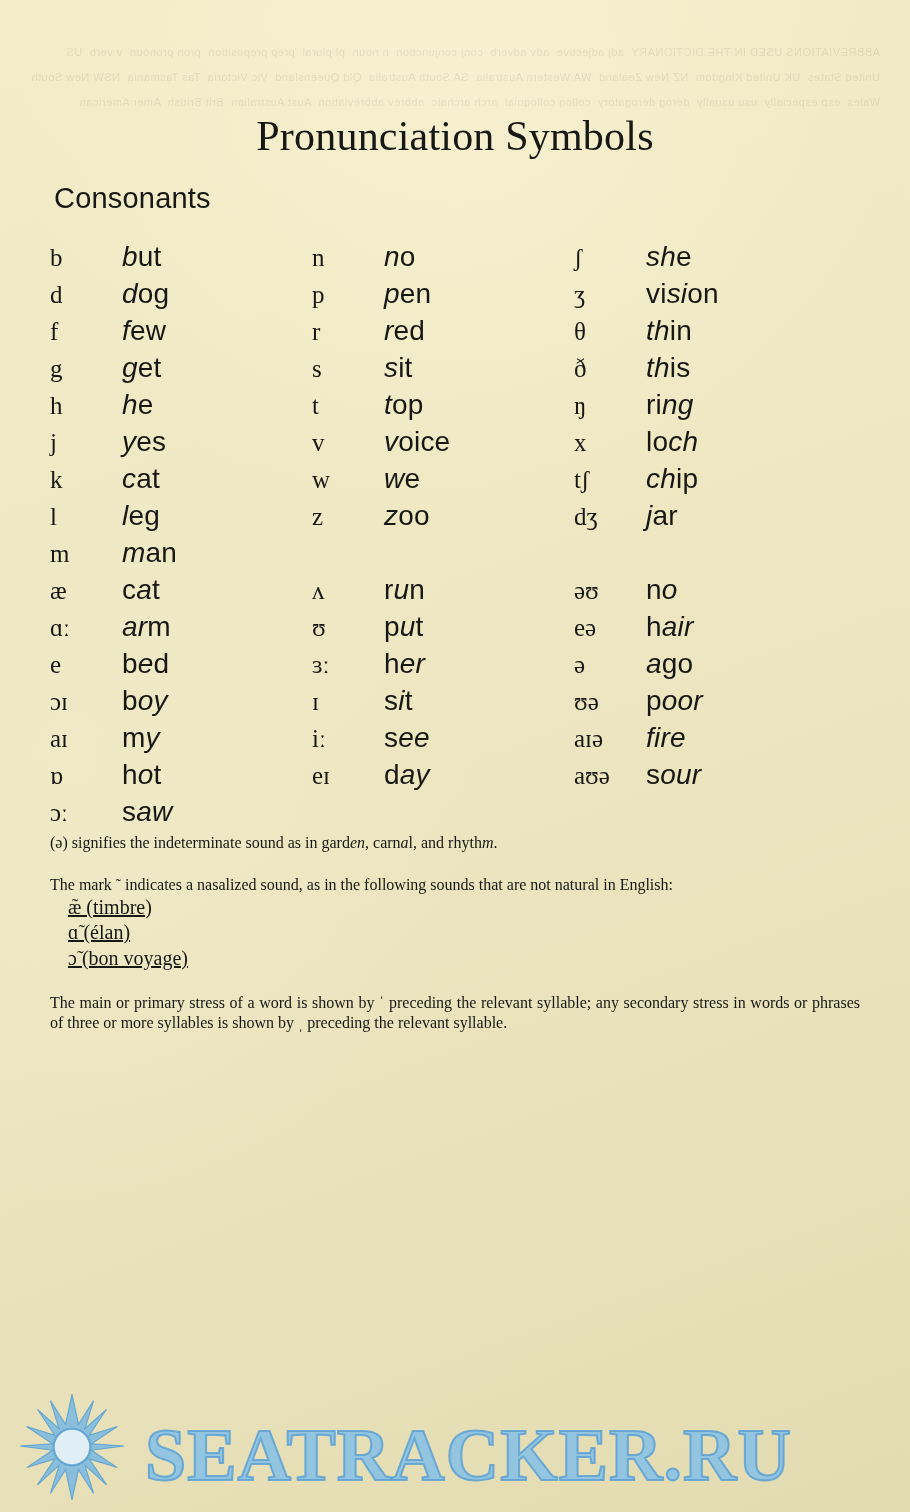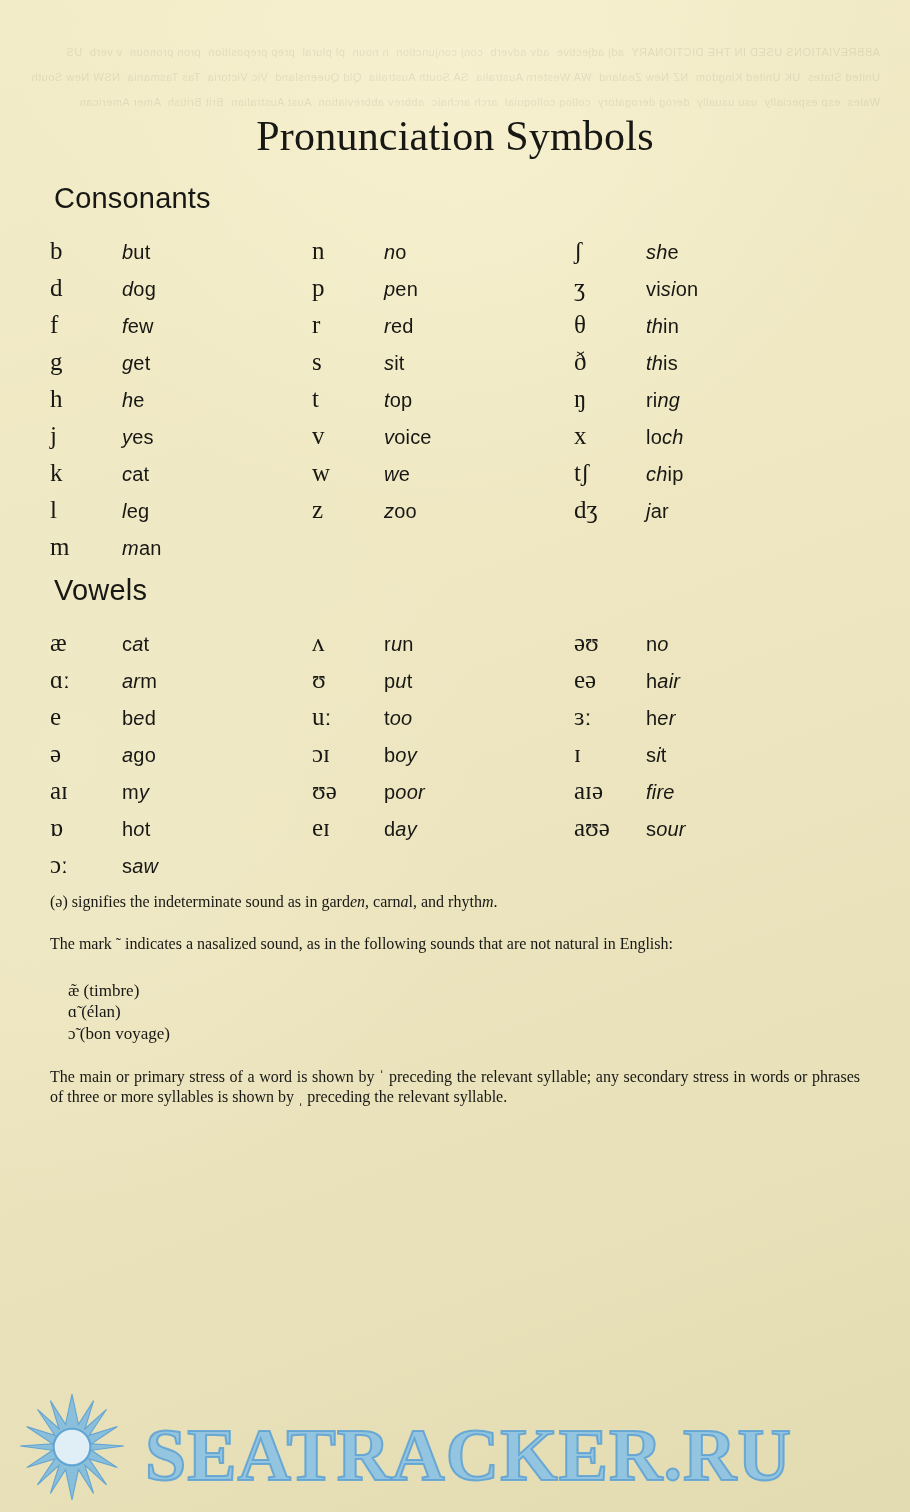--- a/index.html
+++ b/index.html
@@ -72,41 +72,42 @@
     height: 37px;
   }
   .sym {
     width: 72px;
     font-family: "Liberation Serif", serif;
     font-size: 25px;
     flex: 0 0 72px;
   }
   .word {
     font-family: "Liberation Sans", sans-serif;
-    font-size: 20px;
+    font-size: 28px;
     letter-spacing: 0.2px;
     margin-top: 22px;
   }
   .word i {
     font-style: italic;
   }
   .note {
     font-size: 16px;
     line-height: 1.24;
     margin: 22px 0 0 0;
     text-align: justify;
   }
   .note.j { text-align: justify; }
   .note i { font-style: italic; }
   .nasal-list {
-    margin: 26px 0 0 0;
+    margin: 0 0 0 0;
     padding: 0 0 0 18px;
     list-style: none;
-    font-size: 17px;
+    font-size: 20px;
     line-height: 1.28;
+    text-decoration: underline;
   }
   .nasal-list li { margin: 0; }
   .vowels-wrap { margin-bottom: 6px; }
 
   
   .watermark {
     position: absolute;
     left: 0;
     bottom: 0;
     width: 728px;
@@ -254,21 +255,20 @@
       </div>
 
       <div class="cell">
         <span class="sym">m</span>
         <span class="word"><span></span><i>m</i><span>an</span></span>
       </div>
       <div class="cell"></div>
       <div class="cell"></div>
     </div>
 
-    <h2 class="section">Vowels</h2>
 
     <div class="grid vowels-wrap">
 
       <div class="cell">
         <span class="sym">æ</span>
         <span class="word"><span>c</span><i>a</i><span>t</span></span>
       </div>
       <div class="cell">
         <span class="sym">ʌ</span>
         <span class="word"><span>r</span><i>u</i><span>n</span></span>
@@ -288,51 +288,51 @@
       </div>
       <div class="cell">
         <span class="sym">eə</span>
         <span class="word"><span>h</span><i>air</i><span></span></span>
       </div>
 
       <div class="cell">
         <span class="sym">e</span>
         <span class="word"><span>b</span><i>e</i><span>d</span></span>
       </div>
-      <div class="cell">
-        <span class="sym">uː</span>
-        <span class="word"><span>t</span><i>oo</i><span></span></span>
-      </div>
 
       <div class="cell">
         <span class="sym">ɜː</span>
         <span class="word"><span>h</span><i>er</i><span></span></span>
       </div>
       <div class="cell">
         <span class="sym">ə</span>
         <span class="word"><span></span><i>a</i><span>go</span></span>
       </div>
       <div class="cell">
         <span class="sym">ɔɪ</span>
         <span class="word"><span>b</span><i>oy</i><span></span></span>
       </div>
 
       <div class="cell">
         <span class="sym">ɪ</span>
         <span class="word"><span>s</span><i>i</i><span>t</span></span>
       </div>
       <div class="cell">
+        <span class="sym">ʊə</span>
+        <span class="word"><span>p</span><i>oor</i><span></span></span>
+      </div>
+      <div class="cell">
         <span class="sym">aɪ</span>
         <span class="word"><span>m</span><i>y</i><span></span></span>
       </div>
-      <div class="cell">
-        <span class="sym">ʊə</span>
-        <span class="word"><span>p</span><i>oor</i><span></span></span>
-      </div>
-
+
+      <div class="cell">
+        <span class="sym">iː</span>
+        <span class="word"><span>s</span><i>ee</i><span></span></span>
+      </div>
       <div class="cell">
         <span class="sym">aɪə</span>
         <span class="word"><span></span><i>fire</i><span></span></span>
       </div>
 
       <div class="cell">
         <span class="sym">ɒ</span>
         <span class="word"><span>h</span><i>o</i><span>t</span></span>
       </div>
       <div class="cell">

